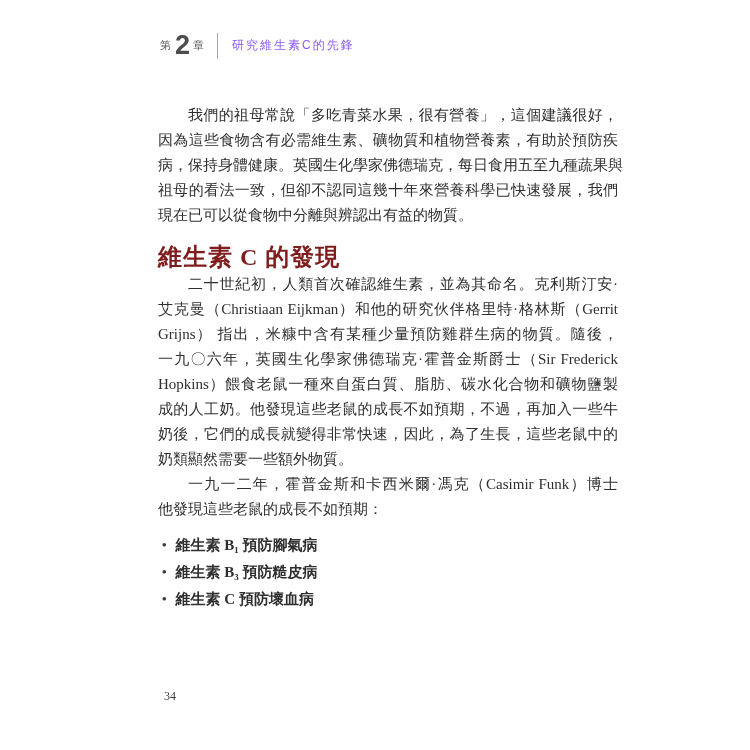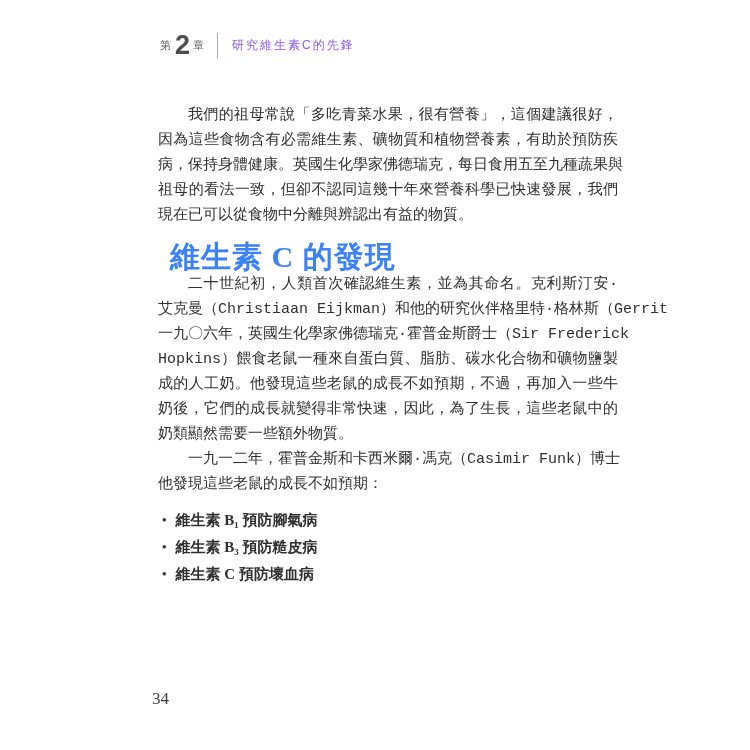--- a/index.html
+++ b/index.html
@@ -53,41 +53,41 @@
     color: #8b5cf6;
   }
 
   
   .content {
     position: absolute;
     top: 103px;
     left: 158px;
     width: 460px;
   }
-  .para { margin: 0; font-family: Liberation Mono, monospace; }
+  .para { margin: 0; }
   .line {
     font-size: 15px;
     line-height: 25px;
     text-align: justify;
     text-align-last: justify;
     white-space: nowrap;
   }
   .para .line:last-child {
     text-align-last: left;
   }
   .para .line:first-child {
     text-indent: 2em;
   }
 
   .section-heading {
-    margin: 14px 0 0 12px;
+    margin: 14px 0 0 0;
     padding: 0;
-    font-size: 30px;
+    font-size: 24px;
     font-weight: bold;
-    color: #3b82f6;
+    color: #7f1d1d;
     line-height: 30px;
     letter-spacing: 1px;
     font-family: "Liberation Serif", "DejaVu Serif", serif;
   }
   .after-heading { }
 
   ul.vitamin-list {
     list-style: none;
     margin: 10px 0 0 0;
     padding: 0 0 0 4px;
@@ -102,23 +102,23 @@
     content: "\2022";
     font-size: 13px;
     color: #3a3a3a;
     margin-right: 9px;
     position: relative;
     top: -1px;
   }
 
   .page-number {
     position: absolute;
-    left: 152px;
+    left: 164px;
     top: 689px;
-    font-size: 17px;
+    font-size: 12px;
     color: #3c3c3c;
     font-family: "Liberation Serif", "DejaVu Serif", serif;
   }
 </style>
 </head>
 <body>
 
 <div class="page">
 
   <header class="chapter-header">
@@ -137,20 +137,21 @@
         <div class="line">病，保持身體健康。英國生化學家佛德瑞克，每日食用五至九種蔬果與</div>
         <div class="line">祖母的看法一致，但卻不認同這幾十年來營養科學已快速發展，我們</div>
         <div class="line">現在已可以從食物中分離與辨認出有益的物質。</div>
       </div>
 
     <h2 class="section-heading">維生素 C 的發現</h2>
 
     <div class="para after-heading">
         <div class="line">二十世紀初，人類首次確認維生素，並為其命名。克利斯汀安·</div>
         <div class="line">艾克曼（Christiaan Eijkman）和他的研究伙伴格里特·格林斯（Gerrit</div>
+        <div class="line">Grijns） 指出，米糠中含有某種少量預防雞群生病的物質。隨後，</div>
         <div class="line">一九〇六年，英國生化學家佛德瑞克·霍普金斯爵士（Sir Frederick</div>
         <div class="line">Hopkins）餵食老鼠一種來自蛋白質、脂肪、碳水化合物和礦物鹽製</div>
         <div class="line">成的人工奶。他發現這些老鼠的成長不如預期，不過，再加入一些牛</div>
         <div class="line">奶後，它們的成長就變得非常快速，因此，為了生長，這些老鼠中的</div>
         <div class="line">奶類顯然需要一些額外物質。</div>
       </div>
 
     <div class="para">
         <div class="line">一九一二年，霍普金斯和卡西米爾·馮克（Casimir Funk）博士</div>
         <div class="line">他發現這些老鼠的成長不如預期：</div>

